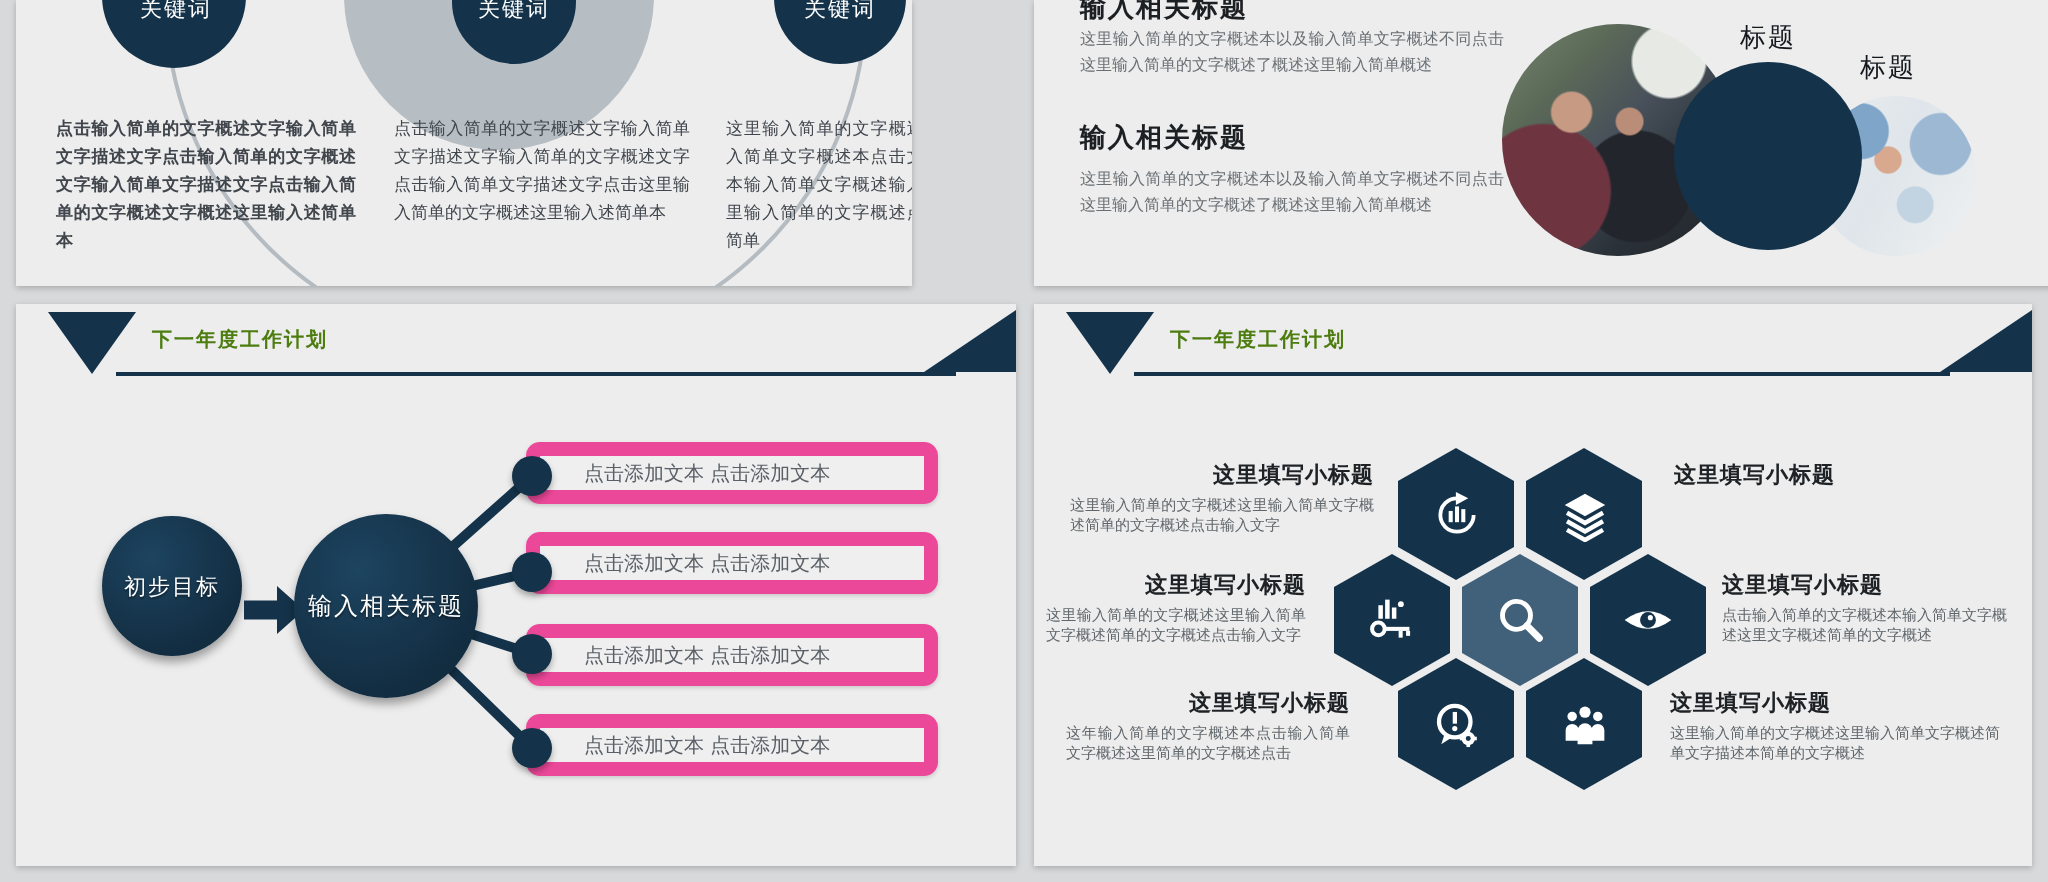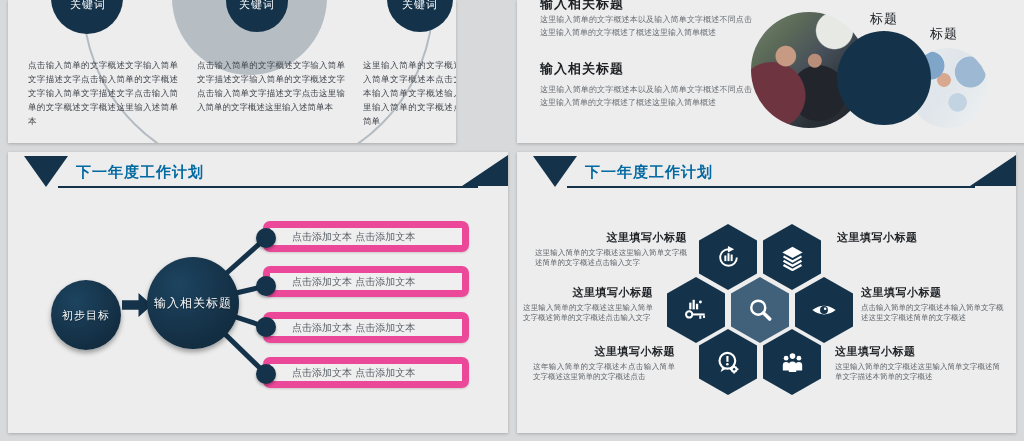--- a/index.html
+++ b/index.html
@@ -5,21 +5,21 @@
   html,body{margin:0;padding:0;}
   body{font-family:"DejaVu Sans","Liberation Sans",sans-serif;}
   #canvas{position:relative;width:1024px;height:441px;background:#d8d9da;overflow:hidden;}
   .slide{position:absolute;background:#ededee;box-shadow:0 1px 3px rgba(0,0,0,.22);overflow:hidden;}
   .abs{position:absolute;}
   .circle{border-radius:50%;}
   .navy{background:#14334a;}
   
   .tri-down{width:0;height:0;border-left:22px solid transparent;border-right:22px solid transparent;border-top:31px solid #14334a;}
   .tri-corner{width:0;height:0;border-bottom:31px solid #14334a;border-left:46px solid transparent;}
-  .slide-title{font-size:15px;font-weight:bold;color:#0369a1;letter-spacing:1px;white-space:nowrap;}
+  .slide-title{font-size:10px;font-weight:bold;color:#4d7c0f;letter-spacing:1px;white-space:nowrap;}
   .title-line{height:2px;background:#14334a;}
   
   .kw-label{color:#fff;font-size:11px;letter-spacing:1px;white-space:nowrap;}
   .kw-body{font-size:8.5px;line-height:14px;color:#41464c;text-align:justify;}
   
   .sec-heading{font-size:13px;font-weight:bold;color:#1d2023;letter-spacing:1px;white-space:nowrap;}
   .sec-body{font-size:8px;line-height:13px;color:#6a6f73;text-align:justify;}
   .photo-label{font-size:13px;font-weight:normal;color:#14181c;letter-spacing:1px;}
   .photo-team{background:
     radial-gradient(circle at 72% 16%, #e6e9e4 0 14%, rgba(0,0,0,0) 15%),
@@ -64,21 +64,21 @@
     <div class="abs circle" style="left:164px;top:-80px;width:155px;height:155px;background:#b6bdc3;"></div>
 
     <div class="abs circle navy" style="left:43px;top:-38px;width:72px;height:72px;"></div>
     <div class="abs circle navy" style="left:218px;top:-30px;width:62px;height:62px;"></div>
     <div class="abs circle navy" style="left:379px;top:-34px;width:66px;height:66px;"></div>
 
     <div class="abs kw-label" style="left:52px;top:-3px;width:56px;text-align:center;">关键词</div>
     <div class="abs kw-label" style="left:221px;top:-3px;width:56px;text-align:center;">关键词</div>
     <div class="abs kw-label" style="left:384px;top:-3px;width:56px;text-align:center;">关键词</div>
 
-    <div class="abs kw-body" style="left:20px;top:58px;width:150px;">点击输入简单的文字概述文字输入简单文字描述文字点击输入简单的文字概述文字输入简单文字描述文字点击输入简单的文字概述文字概述这里输入述简单本</div>
+    <div class="abs kw-body" style="left:20px;top:58px;width:150px;font-weight:bold;">点击输入简单的文字概述文字输入简单文字描述文字点击输入简单的文字概述文字输入简单文字描述文字点击输入简单的文字概述文字概述这里输入述简单本</div>
     <div class="abs kw-body" style="left:189px;top:58px;width:148px;">点击输入简单的文字概述文字输入简单文字描述文字输入简单的文字概述文字点击输入简单文字描述文字点击这里输入简单的文字概述这里输入述简单本</div>
     <div class="abs kw-body" style="left:355px;top:58px;width:126px;">这里输入简单的文字概述点击输入简单文字概述本点击文字概述本输入简单文字概述输入简单这里输入简单的文字概述点击输入简单</div>
   </section>
 
   <section class="slide" style="left:517px;top:0;width:590px;height:143px;">
     <div class="abs sec-heading" style="left:23px;top:-5px;">输入相关标题</div>
     <div class="abs sec-body" style="left:23px;top:13px;width:212px;">这里输入简单的文字概述本以及输入简单文字概述不同点击这里输入简单的文字概述了概述这里输入简单概述</div>
     <div class="abs sec-heading" style="left:23px;top:60px;">输入相关标题</div>
     <div class="abs sec-body" style="left:23px;top:83px;width:212px;">这里输入简单的文字概述本以及输入简单文字概述不同点击这里输入简单的文字概述了概述这里输入简单概述</div>
 
@@ -96,21 +96,21 @@
     <div class="abs title-line" style="left:50px;top:34px;width:420px;"></div>
     <div class="abs tri-corner" style="right:0;top:3px;"></div>
 
     <svg class="abs" style="left:0;top:0;" width="500" height="281">
       <line x1="185" y1="151" x2="258" y2="86" stroke="#14334a" stroke-width="5"></line>
       <line x1="185" y1="151" x2="258" y2="134" stroke="#14334a" stroke-width="5"></line>
       <line x1="185" y1="151" x2="258" y2="175" stroke="#14334a" stroke-width="5"></line>
       <line x1="185" y1="151" x2="258" y2="222" stroke="#14334a" stroke-width="5"></line>
     </svg>
 
-    <div class="abs flow-circle" style="left:43px;top:128px;width:70px;height:70px;font-size:11px;text-align:center;">初步目标</div>
+    <div class="abs flow-circle" style="left:43px;top:106px;width:70px;height:70px;font-size:11px;text-align:center;">初步目标</div>
     <div class="abs flow-arrow" style="left:114px;top:141px;width:30px;height:24px;"></div>
     <div class="abs flow-circle" style="left:139px;top:105px;width:92px;height:92px;font-size:12px;">输入相关标题</div>
 
     <div class="abs flow-box" style="left:255px;top:69px;width:206px;height:31px;">点击添加文本 点击添加文本</div>
     <div class="abs flow-box" style="left:255px;top:114px;width:206px;height:31px;">点击添加文本 点击添加文本</div>
     <div class="abs flow-box" style="left:255px;top:160px;width:206px;height:31px;">点击添加文本 点击添加文本</div>
     <div class="abs flow-box" style="left:255px;top:205px;width:206px;height:31px;">点击添加文本 点击添加文本</div>
 
     <div class="abs flow-dot" style="left:248px;top:76px;width:20px;height:20px;"></div>
     <div class="abs flow-dot" style="left:248px;top:124px;width:20px;height:20px;"></div>

